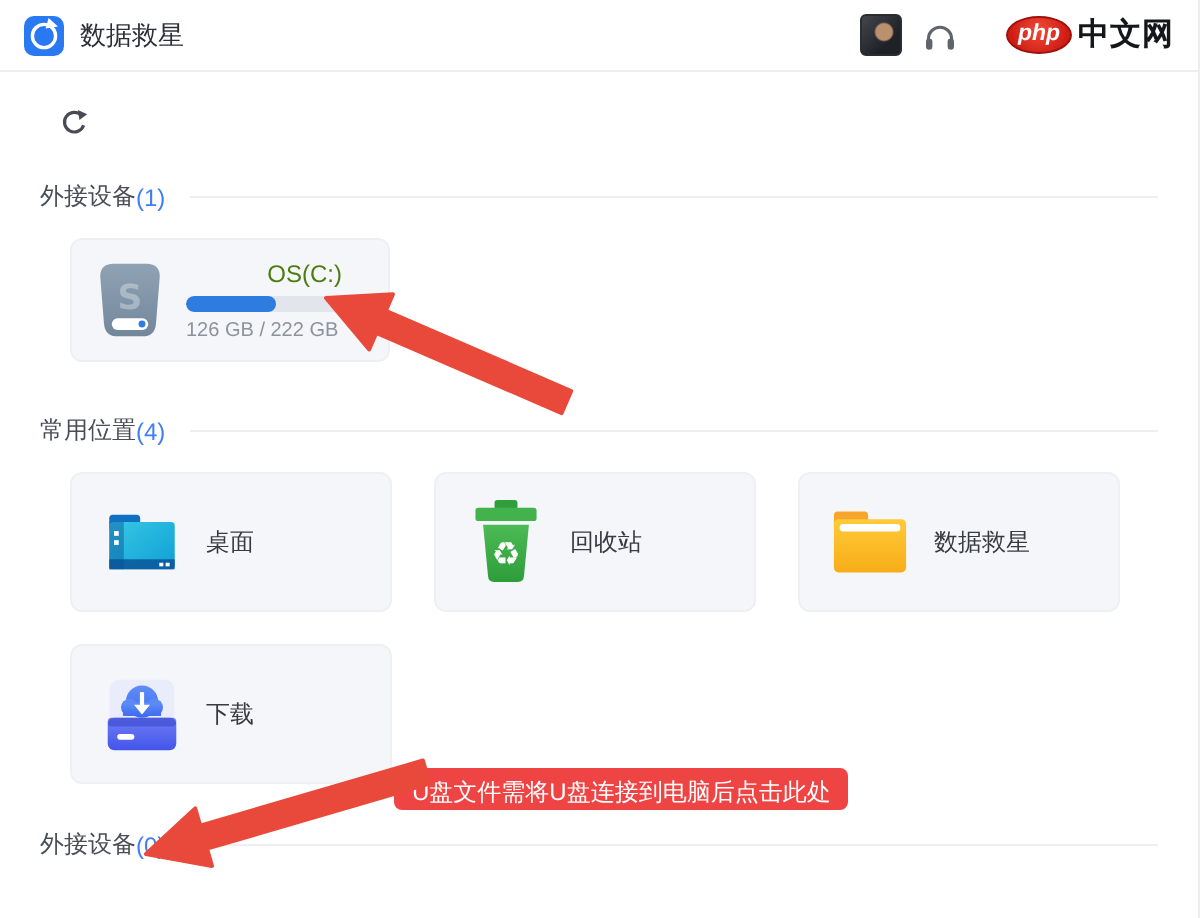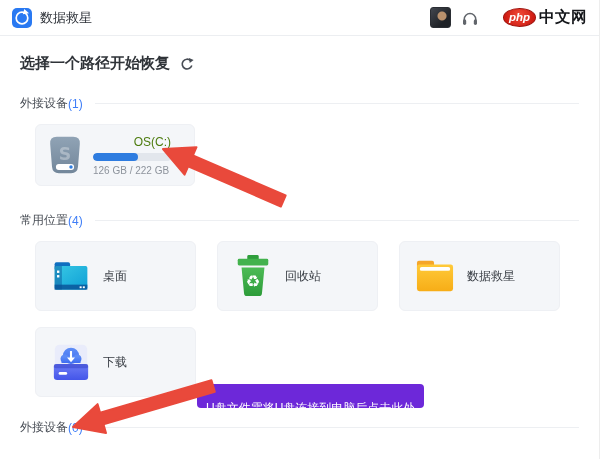--- a/index.html
+++ b/index.html
@@ -46,21 +46,21 @@
   .drive-usage { font-size:10px; color:#8d939c; }
 
   .loc-grid { margin:12px 0 0 15px; display:grid; grid-template-columns:repeat(3,161px); gap:16px 21px; }
   .loc-card { height:70px; background:#f4f6f9; border:1px solid #eef0f4; border-radius:6px;
     display:flex; align-items:center; padding-left:13px; cursor:pointer; }
   .loc-icon { width:44px; height:44px; display:flex; align-items:center; justify-content:center; flex:0 0 auto; }
   .loc-label { margin-left:10px; font-size:12px; color:#363b42; }
 
   
   .tooltip { position:absolute; left:197px; top:384px; height:21px; line-height:25px;
-    background:#6d28d9; color:#fff; font-size:12px; padding:12px 9px; border-radius:4px; white-space:nowrap; }
+    background:#ef4444; color:#fff; font-size:12px; padding:0 9px; border-radius:4px; white-space:nowrap; }
   .arrows { position:absolute; left:0; top:0; width:600px; height:459px; pointer-events:none; }
 </style>
 </head>
 <body>
 
 <div class="app">
 
   <div class="header">
     <div class="app-logo">
       <svg width="20" height="20" viewBox="0 0 20 20">
@@ -79,21 +79,20 @@
         </svg>
       </span>
       <span class="php-badge">php</span>
       <span class="brand-site">中文网</span>
     </div>
   </div>
 
   <div class="main">
 
     <div class="page-title-row">
-      <span class="page-title">选择一个路径开始恢复</span>
       <span class="refresh-btn">
         <svg width="14" height="14" viewBox="0 0 14 14">
           <path d="M11.8,8.6 A4.9,4.9 0 1 1 10.6,3.6" fill="none" stroke="#474c54" stroke-width="1.6"></path>
           <polygon points="9.0,1.0 13.6,3.1 9.7,6.0" fill="#474c54"></polygon>
         </svg>
       </span>
     </div>
 
     <div class="section-head s1">
       <span class="section-label">外接设备</span>

